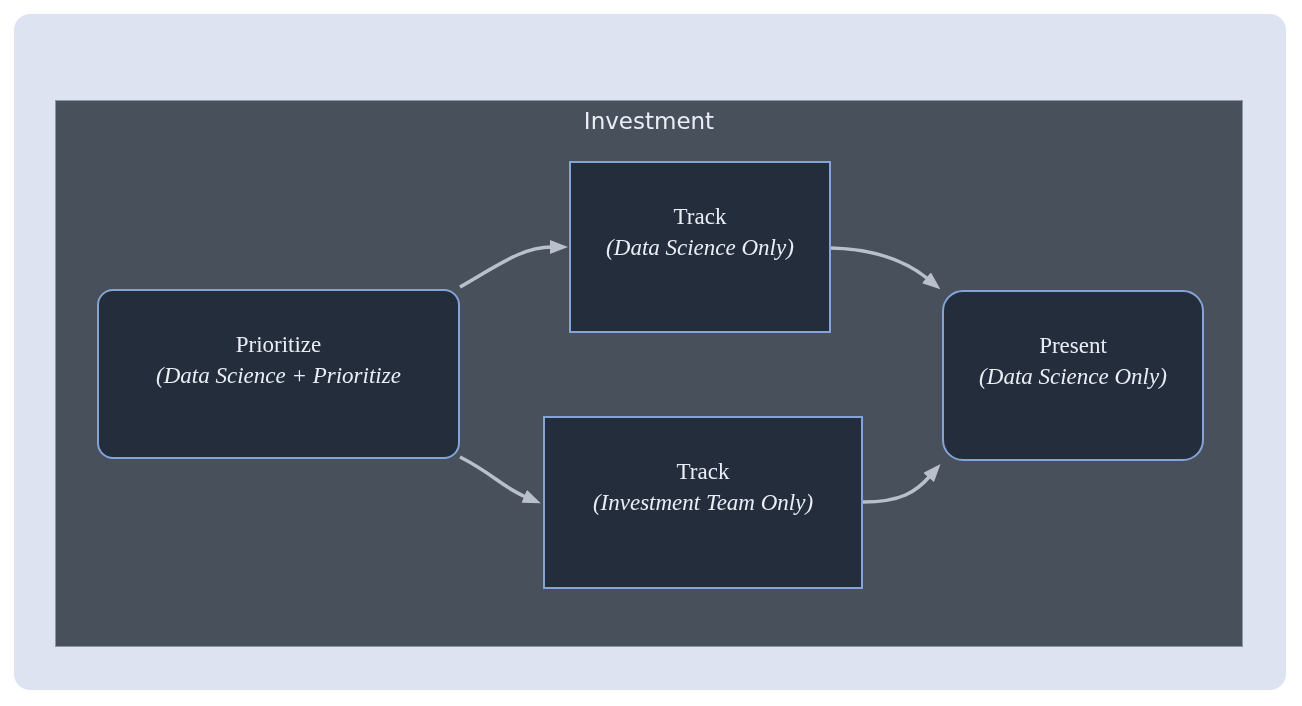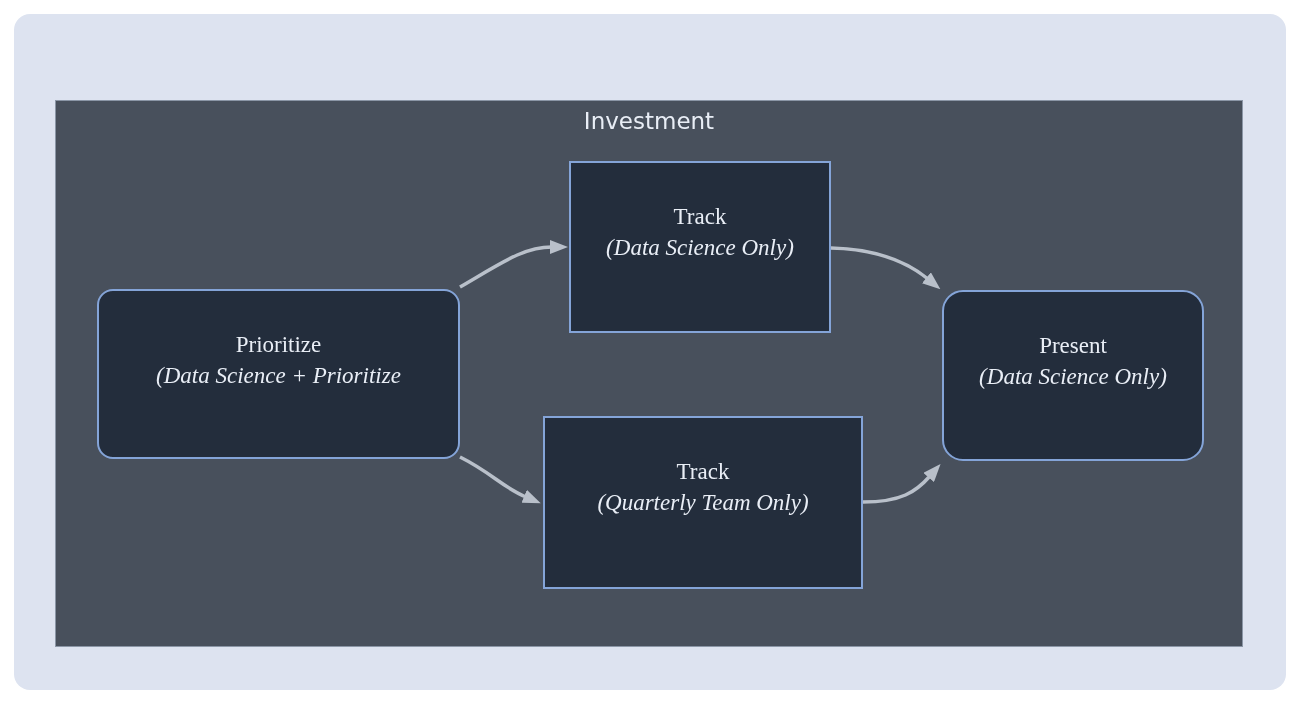--- a/index.html
+++ b/index.html
@@ -122,21 +122,21 @@
       <div class="node node-track">
         <div class="node-text">
           <div class="node-label">Track</div>
           <div class="node-sublabel">(Data Science Only)</div>
         </div>
       </div>
 
       <div class="node node-score">
         <div class="node-text">
           <div class="node-label">Track</div>
-          <div class="node-sublabel">(Quarterly Team Only)</div>
+          <div class="node-sublabel">(Investment Team Only)</div>
         </div>
       </div>
 
       <div class="node node-present">
         <div class="node-text">
           <div class="node-label">Present</div>
           <div class="node-sublabel">(Data Science Only)</div>
         </div>
       </div>
 

